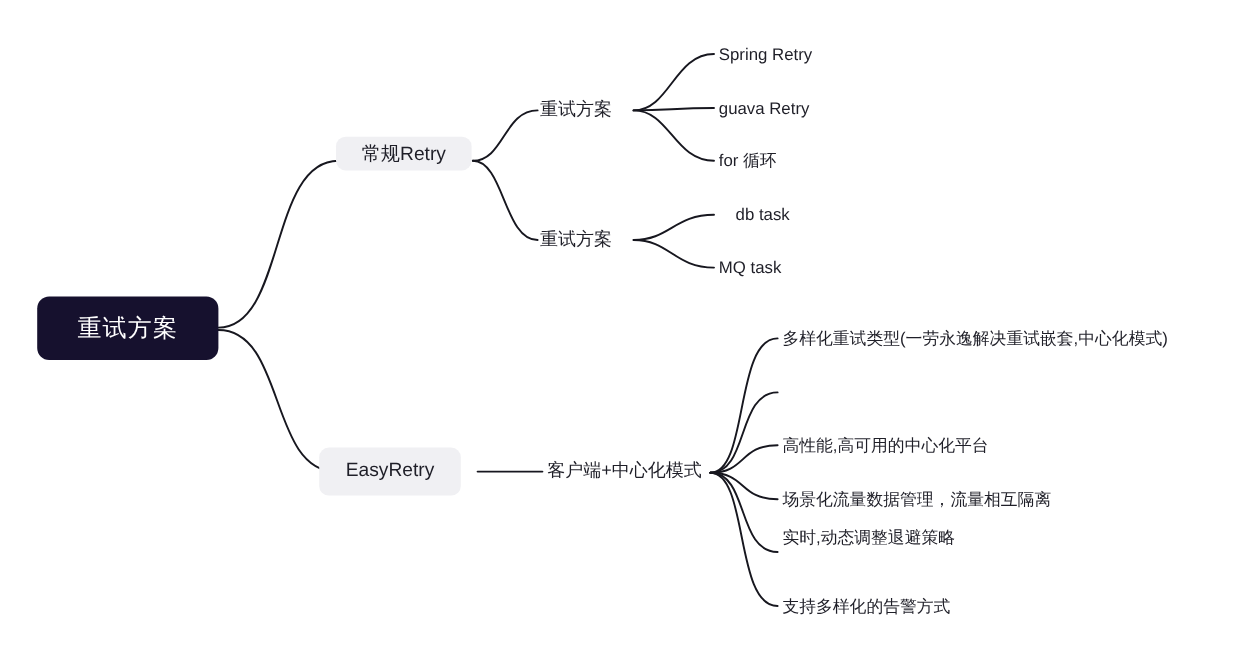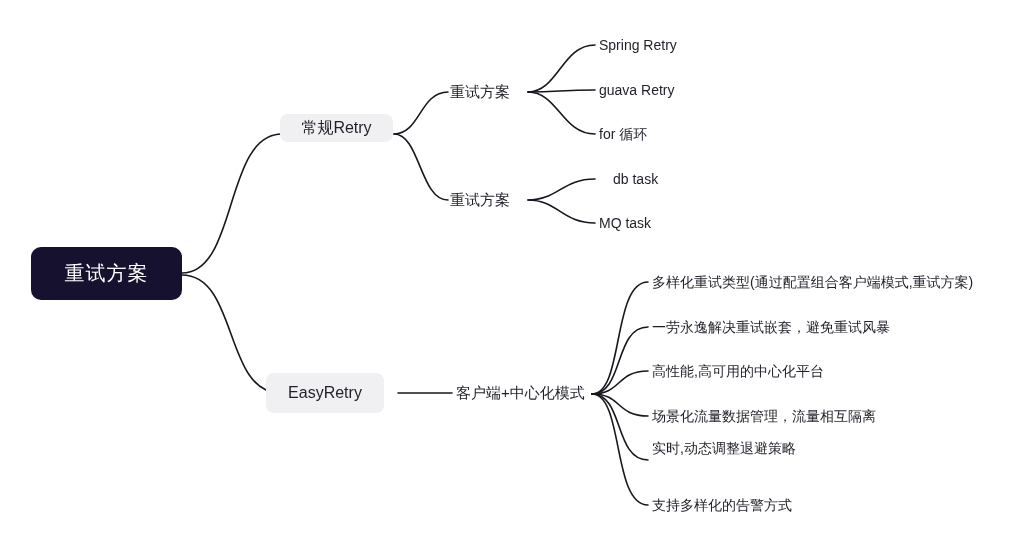--- a/index.html
+++ b/index.html
@@ -103,23 +103,22 @@
   <div class="label leaf-label" style="left:599px; top:45px;">Spring Retry</div>
 
   <div class="label leaf-label" style="left:599px; top:90px;">guava Retry</div>
 
   <div class="label leaf-label" style="left:599px; top:134px;">for 循环</div>
 
   <div class="label leaf-label" style="left:613px; top:179px;text-align:right;">db task</div>
 
   <div class="label leaf-label" style="left:599px; top:223px;">MQ task</div>
 
-  <div class="label leaf-label" style="left:652px; top:282px;">多样化重试类型(通过配置组合客户端模式,重试方案)</div>
+  <div class="label leaf-label" style="left:652px; top:282px;">多样化重试类型(一劳永逸解决重试嵌套,中心化模式)</div>
 
-  <div class="label leaf-label" style="left:652px; top:327px;">一劳永逸解决重试嵌套，避免重试风暴</div>
 
   <div class="label leaf-label" style="left:652px; top:371px;">高性能,高可用的中心化平台</div>
 
   <div class="label leaf-label" style="left:652px; top:416px;text-align:center;">场景化流量数据管理，流量相互隔离</div>
 
   <div class="label leaf-label" style="left:652px; top:448px;">实时,动态调整退避策略</div>
 
   <div class="label leaf-label" style="left:652px; top:505px;">支持多样化的告警方式</div>
 
 </div>

